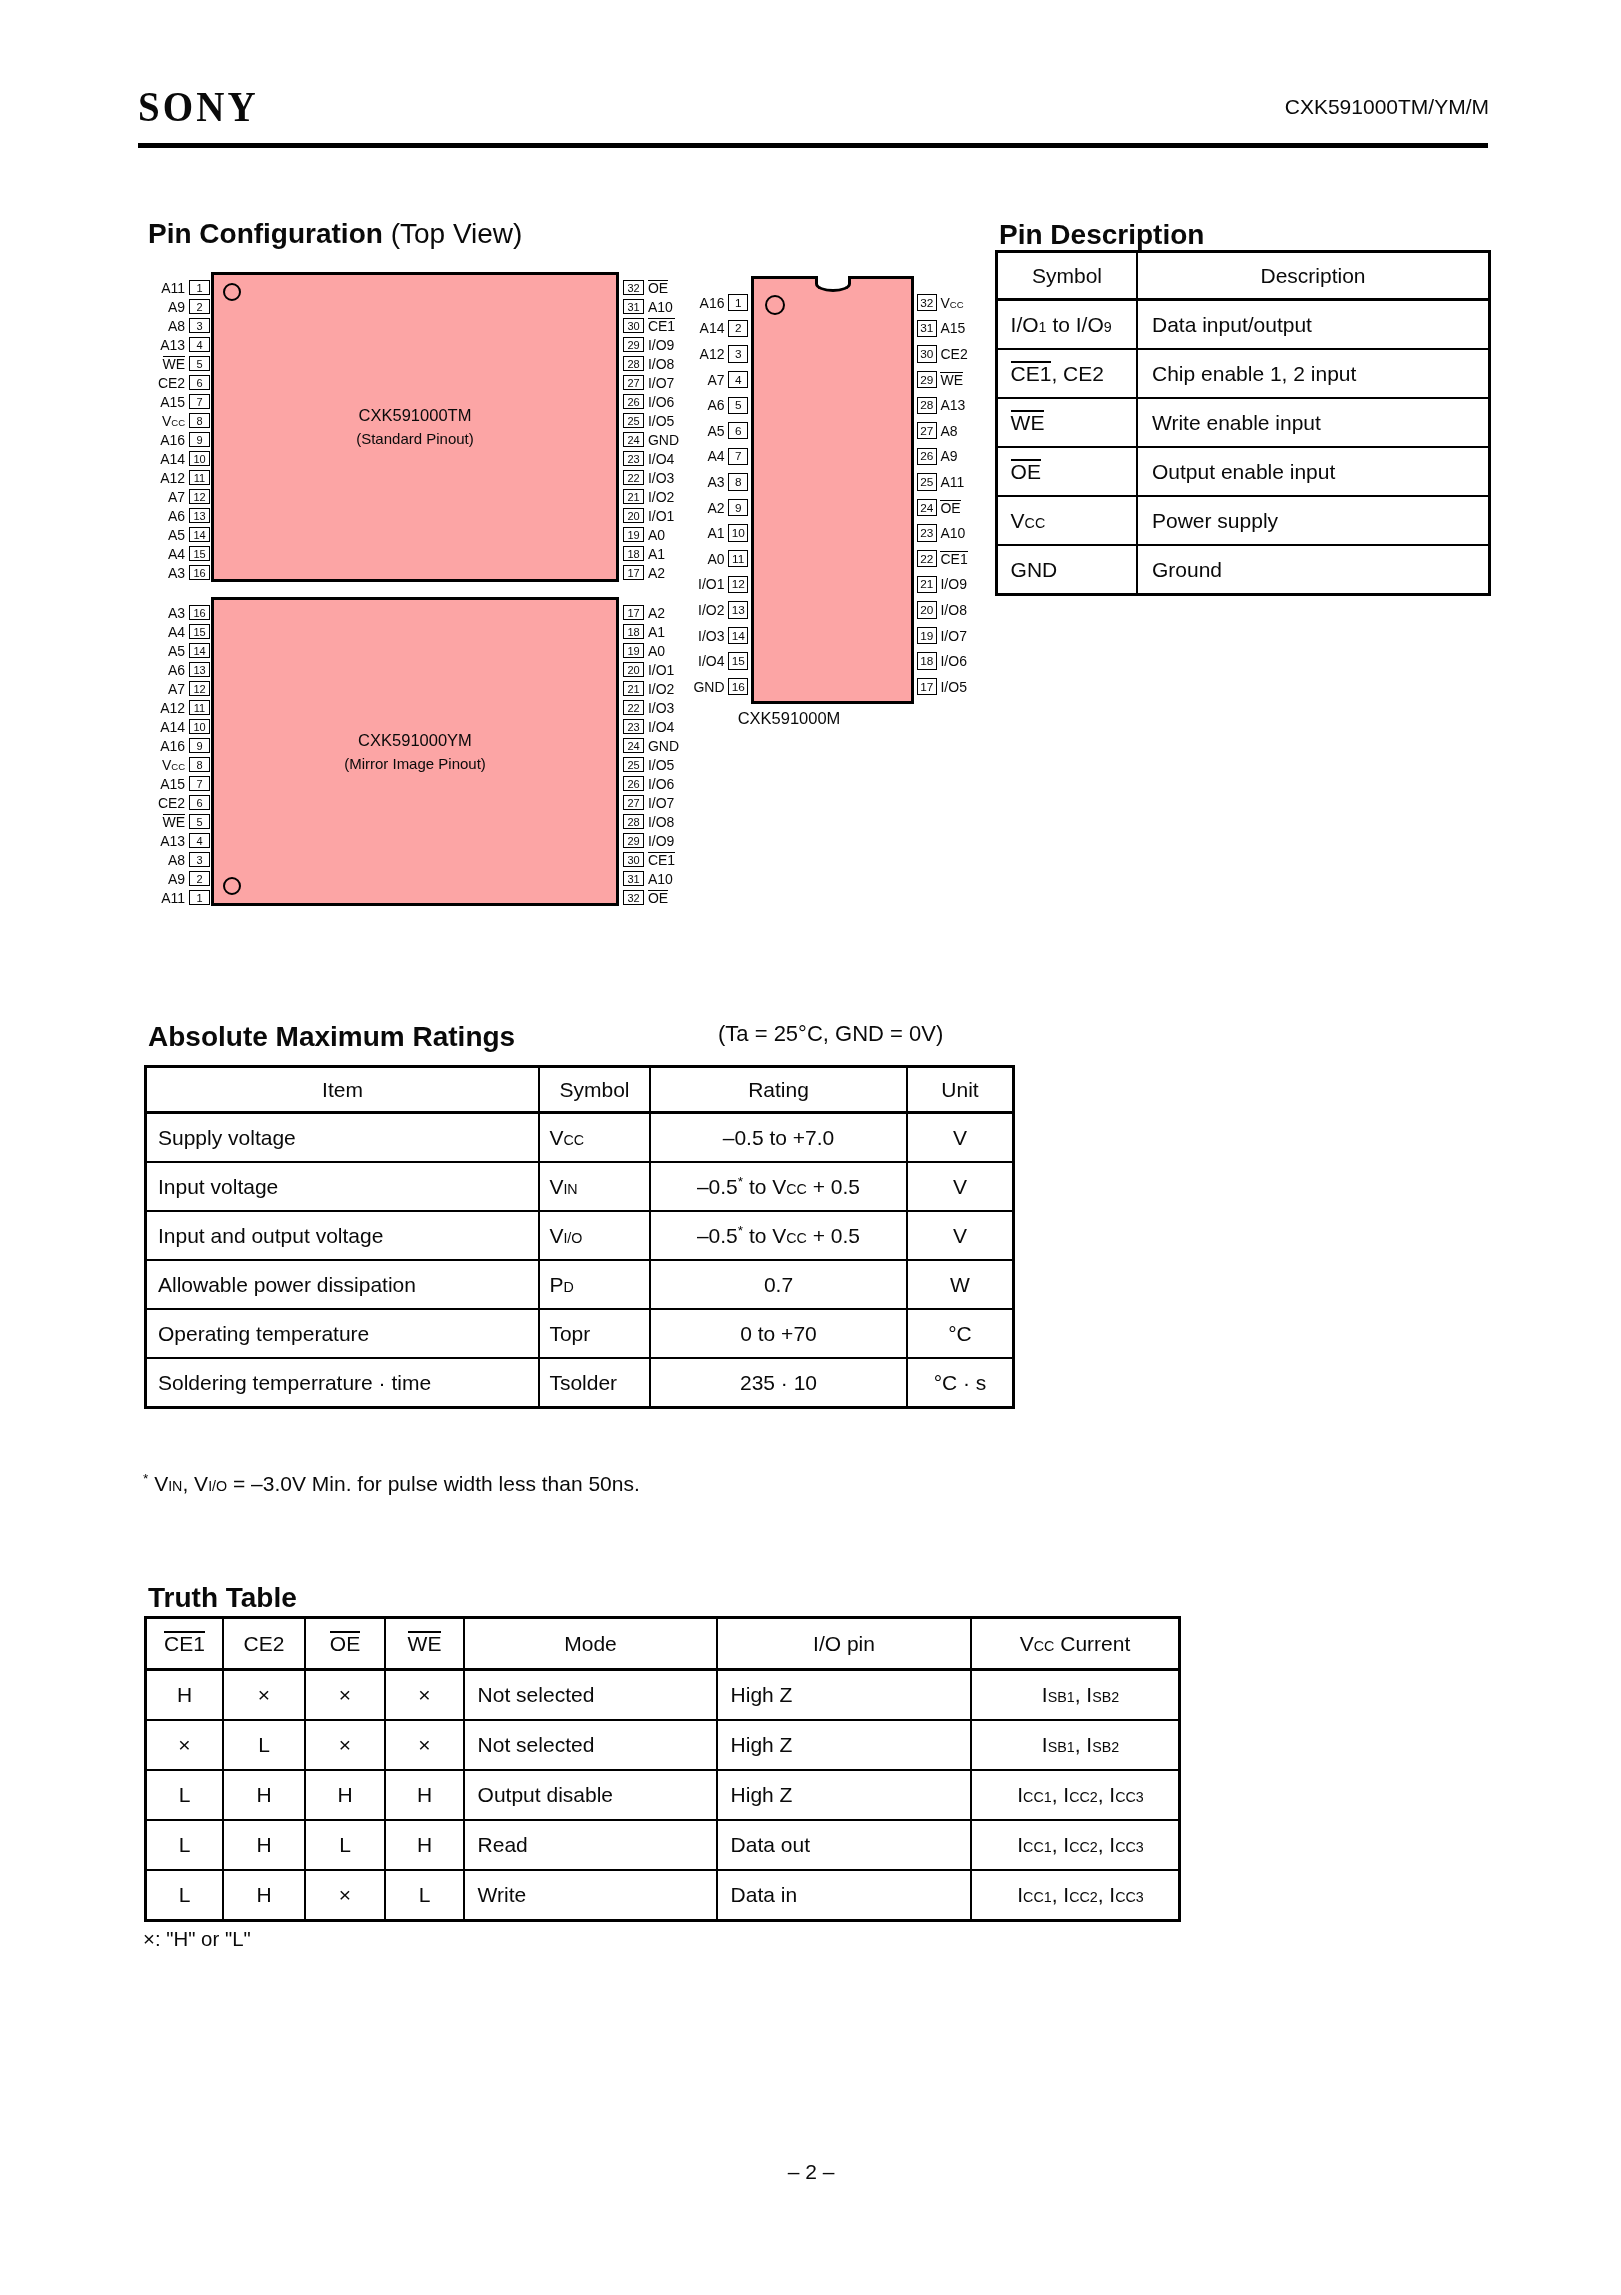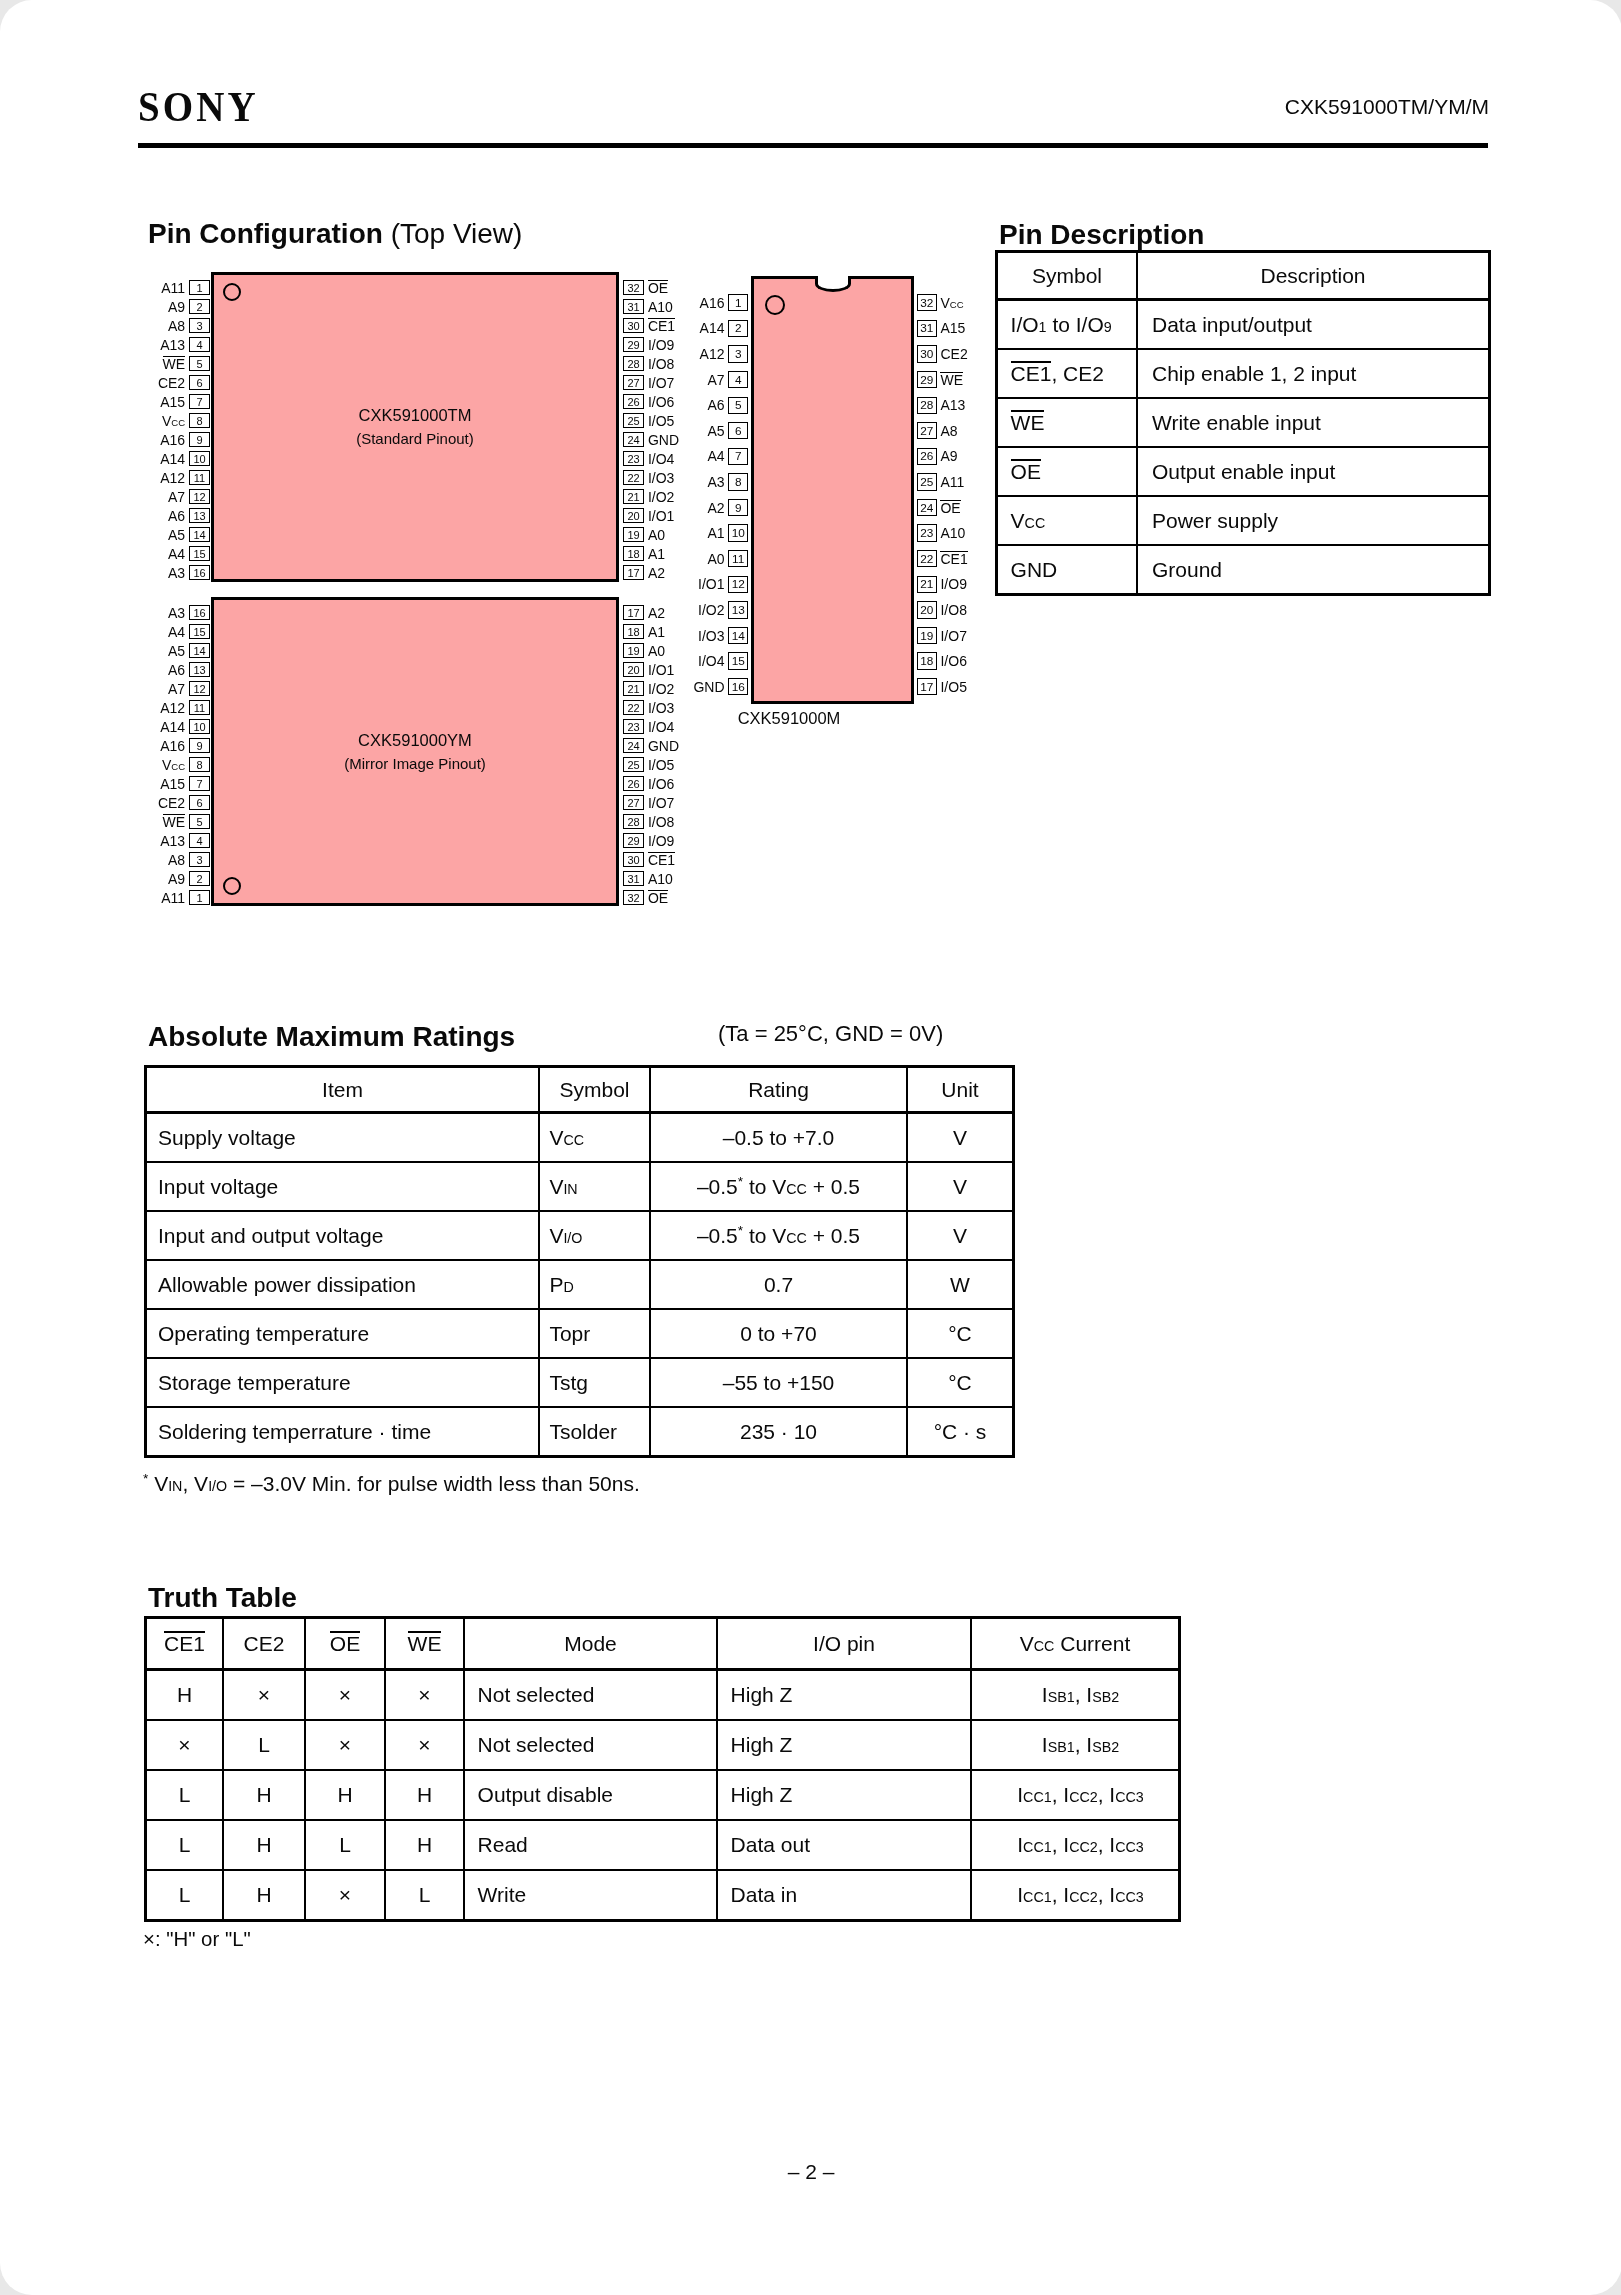--- a/index.html
+++ b/index.html
@@ -3,21 +3,20 @@
 <meta charset="utf-8">
 <style>
   html,body{margin:0;padding:0;background:#e8e8e8;}
   .page{
     position:relative;
     width:1622px;height:2295px;
     background:#ffffff;
     font-family:"Liberation Sans", sans-serif;
     color:#0a0a0a;
     overflow:hidden;
-    border-radius:32px;
   }
   
   .brand{
     position:absolute;left:138px;top:82px;
     font-family:"Liberation Serif", serif;
     font-weight:bold;font-size:39px;letter-spacing:3.1px;
     transform:scaleY(1.08);transform-origin:top left;
   }
   .docnum{position:absolute;right:133px;top:95px;font-size:21px;}
   .hrule{position:absolute;left:138px;top:143px;width:1350px;height:4.7px;background:#000;}
@@ -612,26 +611,20 @@
           <td>0.7</td>
           <td>W</td>
         </tr>
         <tr>
           <td>Operating temperature</td>
           <td>Topr</td>
           <td>0 to +70</td>
           <td>°C</td>
         </tr>
         <tr>
-          <td>Storage temperature</td>
-          <td>Tstg</td>
-          <td>–55 to +150</td>
-          <td>°C</td>
-        </tr>
-        <tr>
           <td>Soldering temperrature · time</td>
           <td>Tsolder</td>
           <td>235 · 10</td>
           <td>°C · s</td>
         </tr>
       </tbody>
     </table>
   <div class="amr-note"><span class="sup">*</span> V<span class="sm">IN</span>, V<span class="sm">I/O</span> = –3.0V Min. for pulse width less than 50ns.</div>
 
   <h2 class="sechead h-tt">Truth Table</h2>

